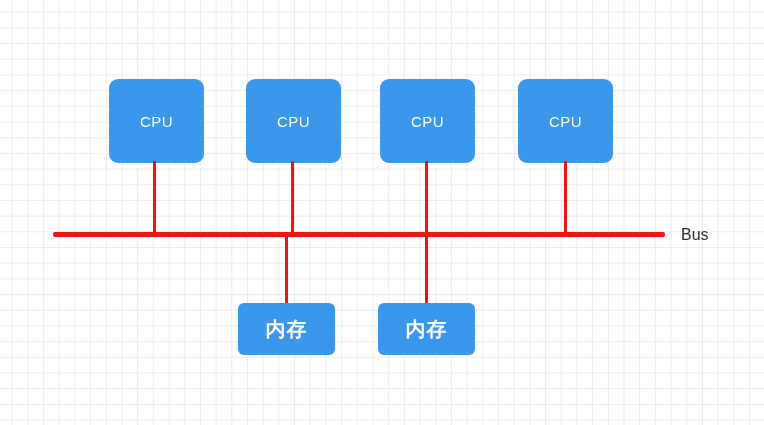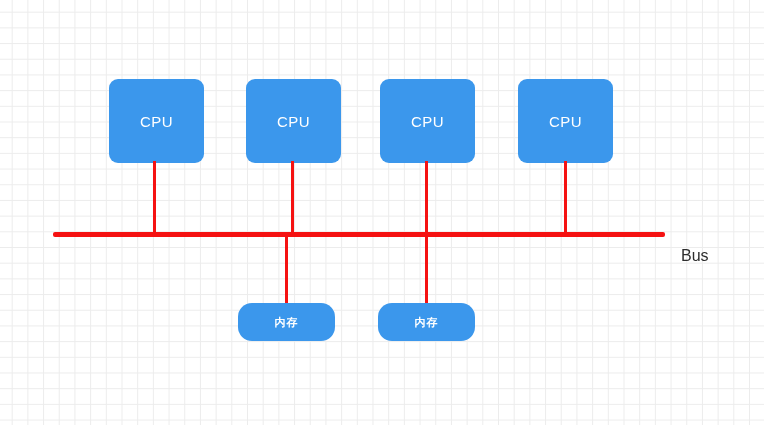--- a/index.html
+++ b/index.html
@@ -31,24 +31,24 @@
   .cpu-node {
     width: 95px;
     height: 84px;
     top: 79px;
     border-radius: 9px;
     font-size: 15px;
     letter-spacing: 0.5px;
   }
   .mem-node {
     width: 97px;
-    height: 38px;
+    height: 52px;
     top: 303px;
-    border-radius: 14px;
-    font-size: 11px;
+    border-radius: 6px;
+    font-size: 20px;
     font-weight: bold;
     letter-spacing: 1px;
   }
   .cpu-1 { left: 109px; }
   .cpu-2 { left: 246px; }
   .cpu-3 { left: 380px; }
   .cpu-4 { left: 518px; }
   .mem-1 { left: 238px; }
   .mem-2 { left: 378px; }
   .vline {
@@ -72,21 +72,20 @@
     height: 5px;
     border-radius: 2px;
     background: #f51212;
   }
   .bus-label {
     position: absolute;
     left: 681px;
     top: 226px;
     font-size: 16px;
     color: #2d2d2d;
-    margin-top: 21px;
   }
   .watermark {
     position: absolute;
     right: 18px;
     top: 394px;
     font-size: 16px;
     color: #c3c3c3;
     text-shadow: 1px 1px 1px rgba(255,255,255,0.9);
     letter-spacing: 0.5px;
   }

